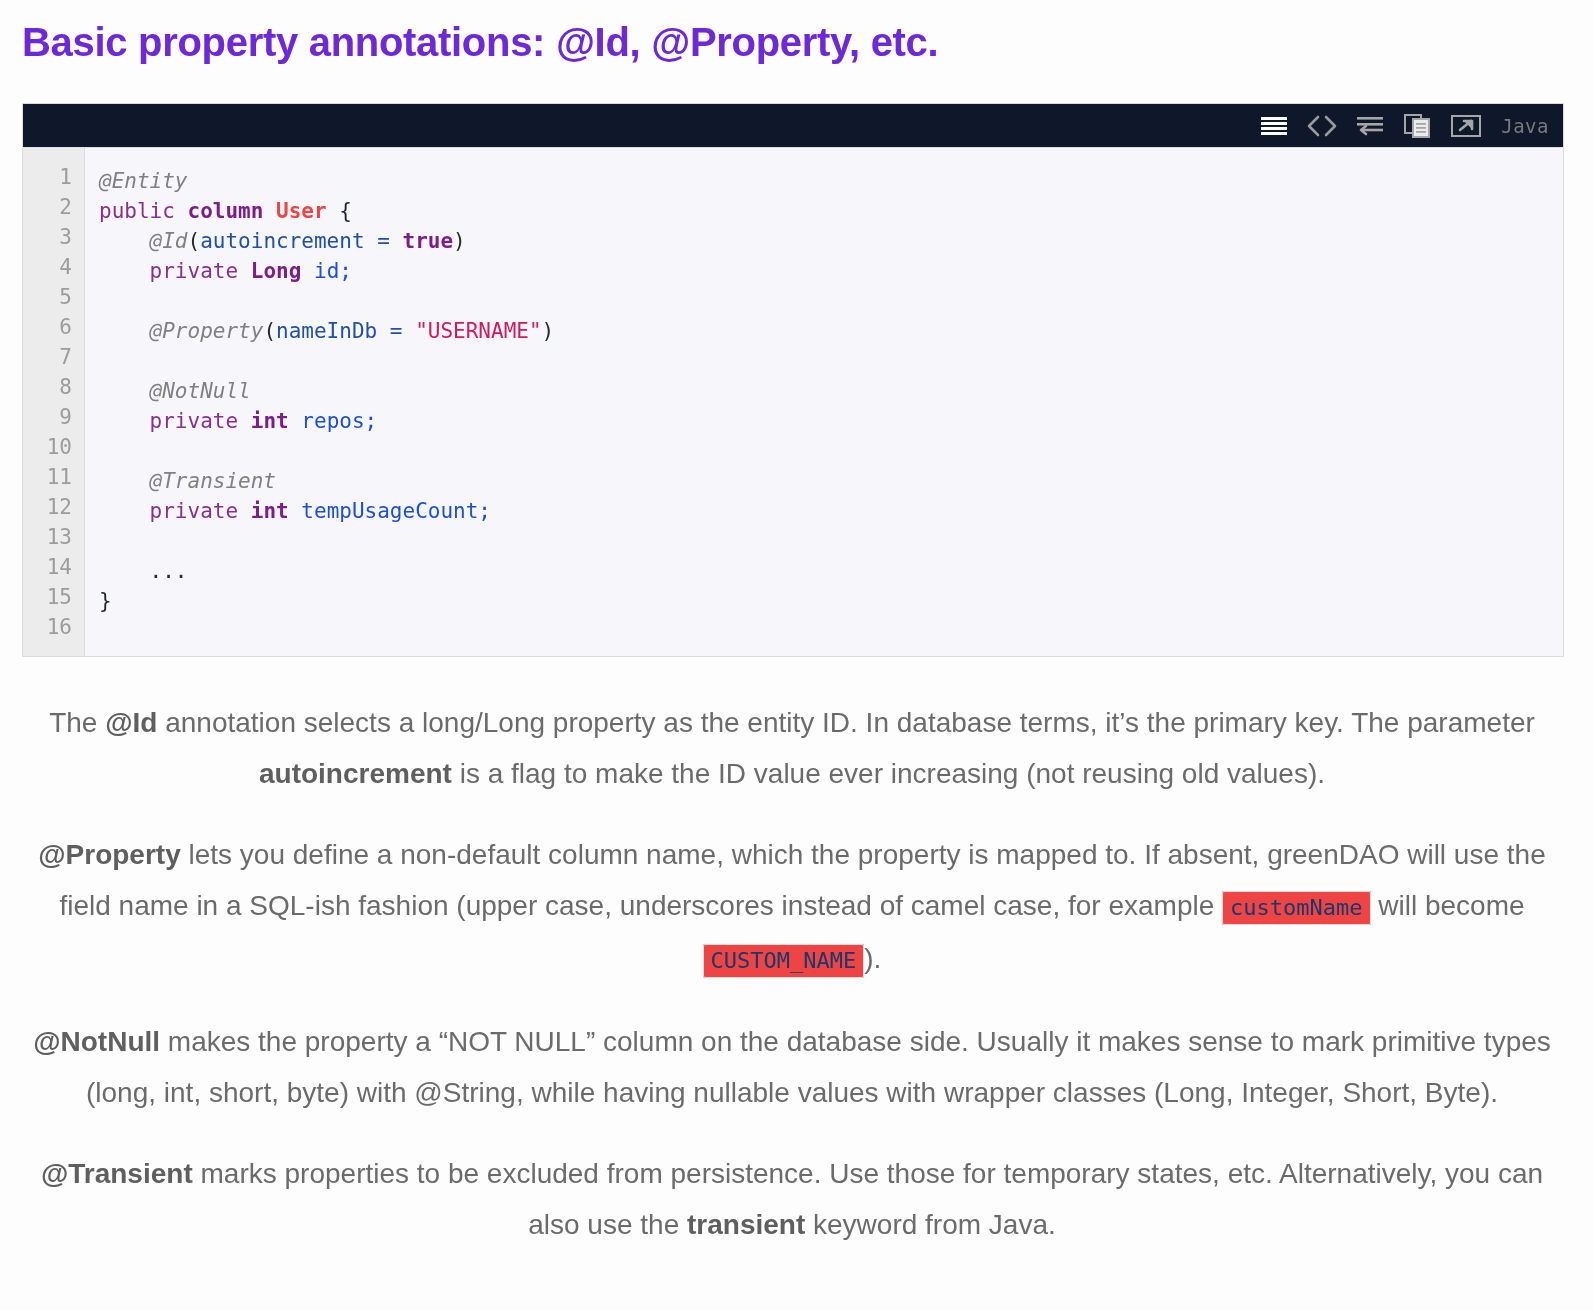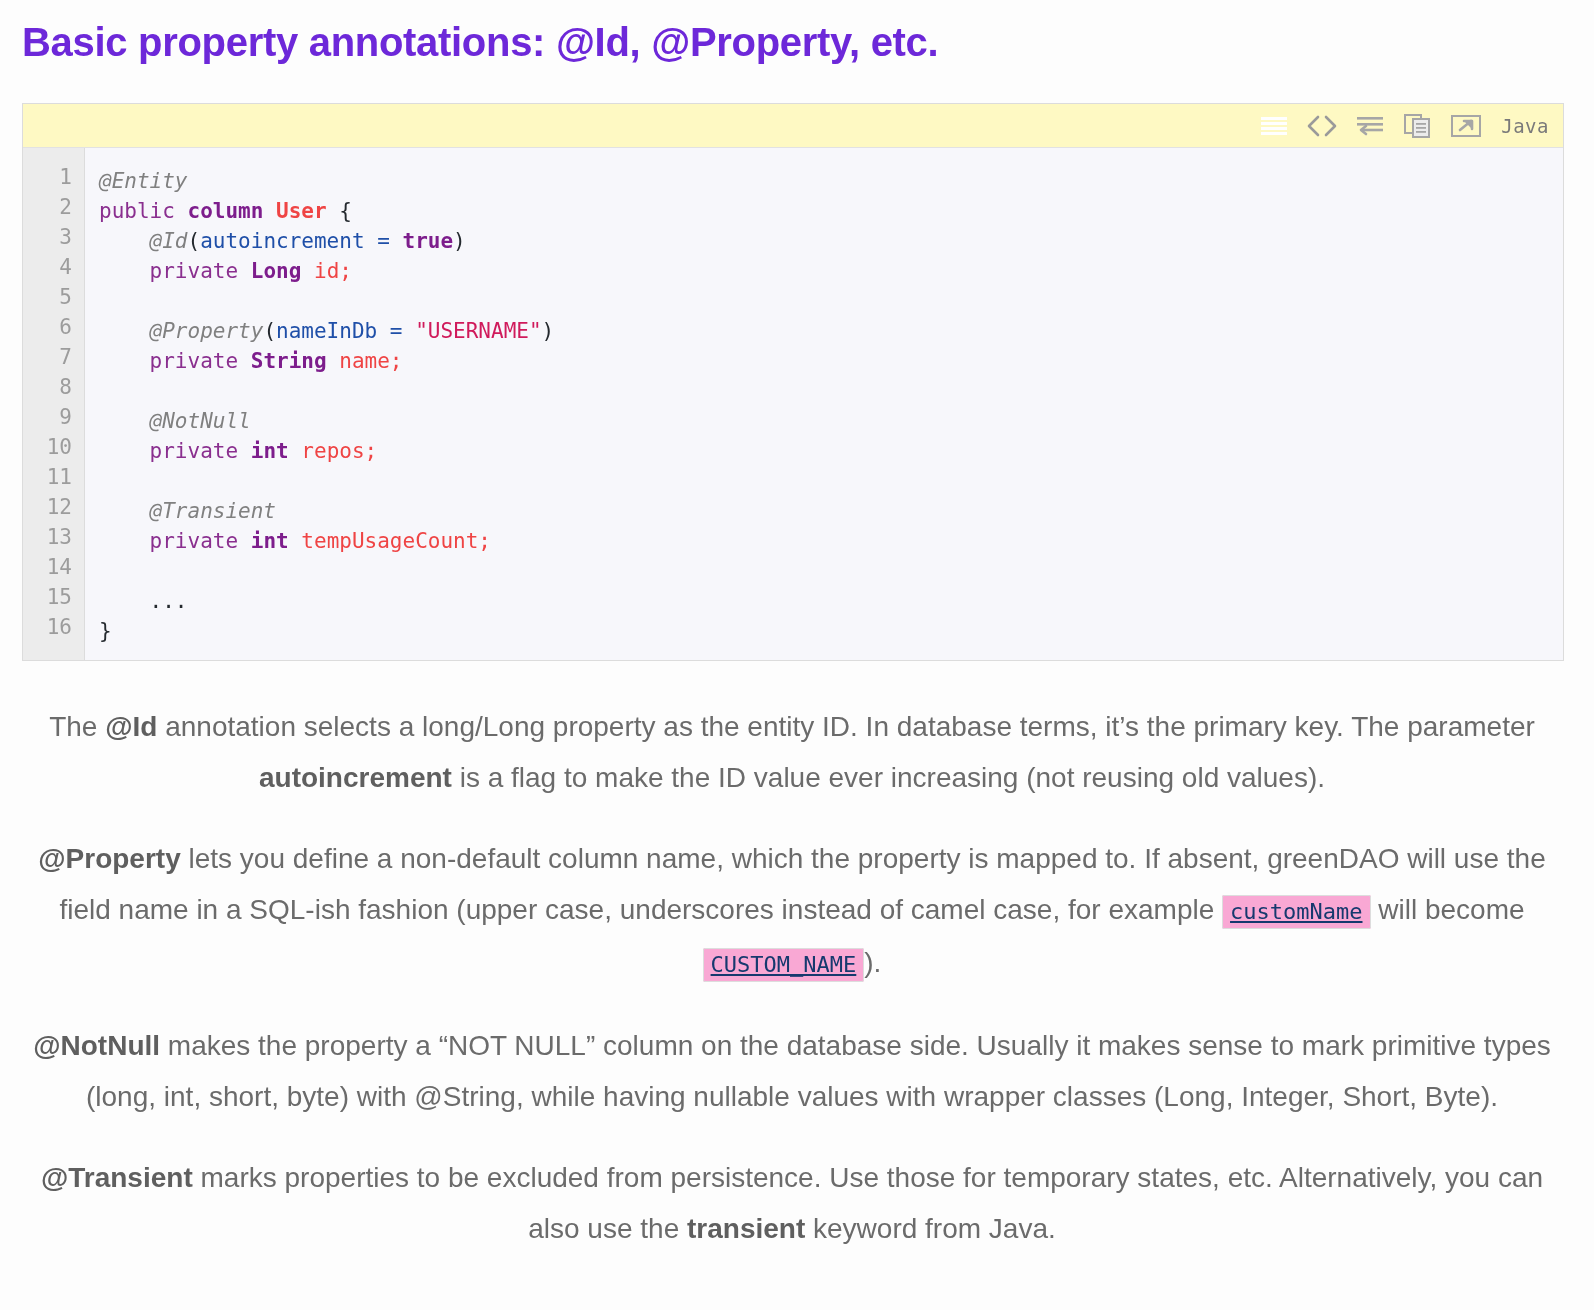--- a/index.html
+++ b/index.html
@@ -35,21 +35,21 @@
   
   .code-block {
     margin-top: 33px;
     border: 1px solid #dcdcdc;
     background: #f7f7fb;
     width: 1542px;
   }
 
   .code-toolbar {
     height: 44px;
-    background: #fef9c3;
+    background: #0f172a;
     border-bottom: 1px solid #e2e2e2;
     display: flex;
     align-items: center;
     justify-content: flex-end;
     padding-right: 14px;
   }
   .tool-icon {
     width: 34px;
     height: 26px;
     margin-left: 14px;
@@ -101,46 +101,45 @@
     height: 30px;
   }
 
   
   .tok-ann   { color: #808080; font-style: italic; }
   .tok-kw    { color: #8a2f8f; }
   .tok-kwb   { color: #7d1d8c; font-weight: bold; }
   .tok-type  { color: #ef4444; font-weight: bold; }
   .tok-param { color: #1f4fa8; }
   .tok-str   { color: #d01a5b; }
-  .tok-id    { color: #ef4444; text-align: center; }
+  .tok-id    { color: #1d4ed8; text-align: center; }
   .tok-punc  { color: #24292e; }
 
   
   .prose { margin-top: 40px; }
   .prose p {
     font-family: "Liberation Sans", sans-serif;
     font-size: 28px;
     line-height: 51px;
     color: #6b6b6b;
     margin: 0 0 30px 0;
     max-width: 1540px;
     text-align: center;
   }
   .prose p strong { color: #5f5f5f; font-weight: bold; }
 
   code.chip {
     font-family: "DejaVu Sans Mono", monospace;
     font-size: 22px;
     color: #16396e;
-    background: #f9a8d4;
+    background: #ef4444;
     border: 1px solid #dddddd;
     border-radius: 2px;
     padding: 3px 7px 4px 7px;
     white-space: nowrap;
-    text-decoration: underline;
   }
 </style>
 </head>
 <body>
 
 <div class="page">
 
   <h1 class="page-title">Basic property annotations: @Id, @Property, etc.</h1>
 
   <div class="code-block">
@@ -215,21 +214,20 @@
         <span class="ln">16</span>
       </div>
 
       <div class="code-lines">
         <span class="cl"><span class="tok-ann">@Entity</span></span>
         <span class="cl"><span class="tok-kw">public</span> <span class="tok-kwb">column</span> <span class="tok-type">User</span> <span class="tok-punc">{</span></span>
         <span class="cl">    <span class="tok-ann">@Id</span><span class="tok-punc">(</span><span class="tok-param">autoincrement</span> <span class="tok-param">=</span> <span class="tok-kwb">true</span><span class="tok-punc">)</span></span>
         <span class="cl">    <span class="tok-kw">private</span> <span class="tok-kwb">Long</span> <span class="tok-id">id;</span></span>
         <span class="cl"> </span>
         <span class="cl">    <span class="tok-ann">@Property</span><span class="tok-punc">(</span><span class="tok-param">nameInDb</span> <span class="tok-param">=</span> <span class="tok-str">"USERNAME"</span><span class="tok-punc">)</span></span>
-        <span class="cl">    <span class="tok-kw">private</span> <span class="tok-kwb">String</span> <span class="tok-id">name;</span></span>
         <span class="cl"> </span>
         <span class="cl">    <span class="tok-ann">@NotNull</span></span>
         <span class="cl">    <span class="tok-kw">private</span> <span class="tok-kwb">int</span> <span class="tok-id">repos;</span></span>
         <span class="cl"> </span>
         <span class="cl">    <span class="tok-ann">@Transient</span></span>
         <span class="cl">    <span class="tok-kw">private</span> <span class="tok-kwb">int</span> <span class="tok-id">tempUsageCount;</span></span>
         <span class="cl"> </span>
         <span class="cl">    <span class="tok-punc">...</span></span>
         <span class="cl"><span class="tok-punc">}</span></span>
       </div>

